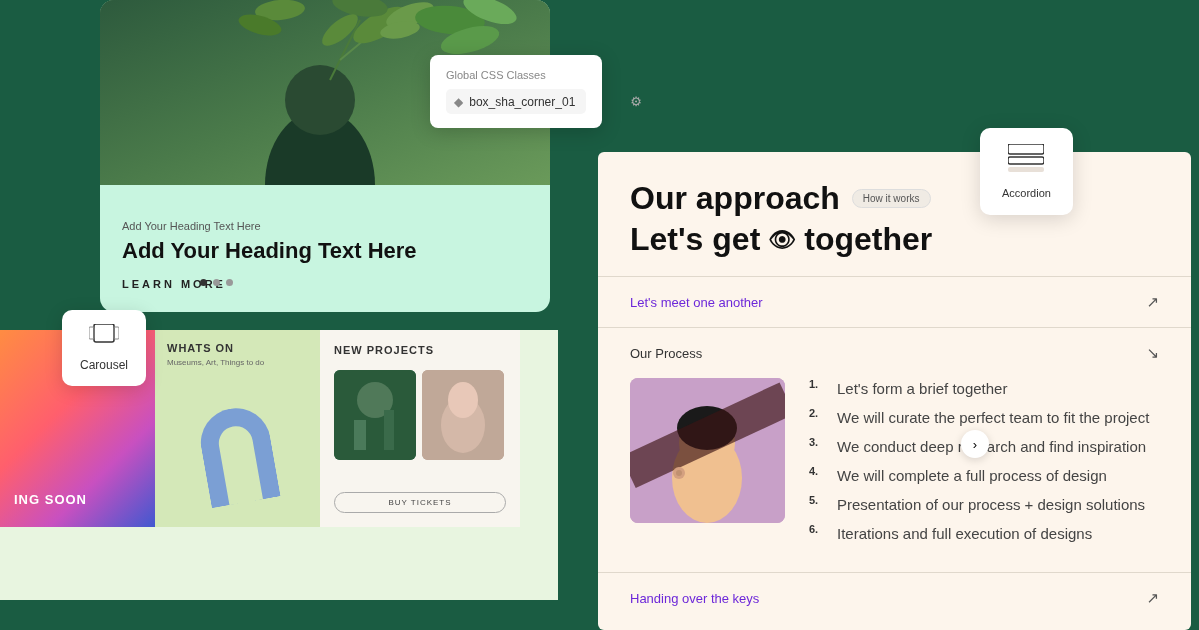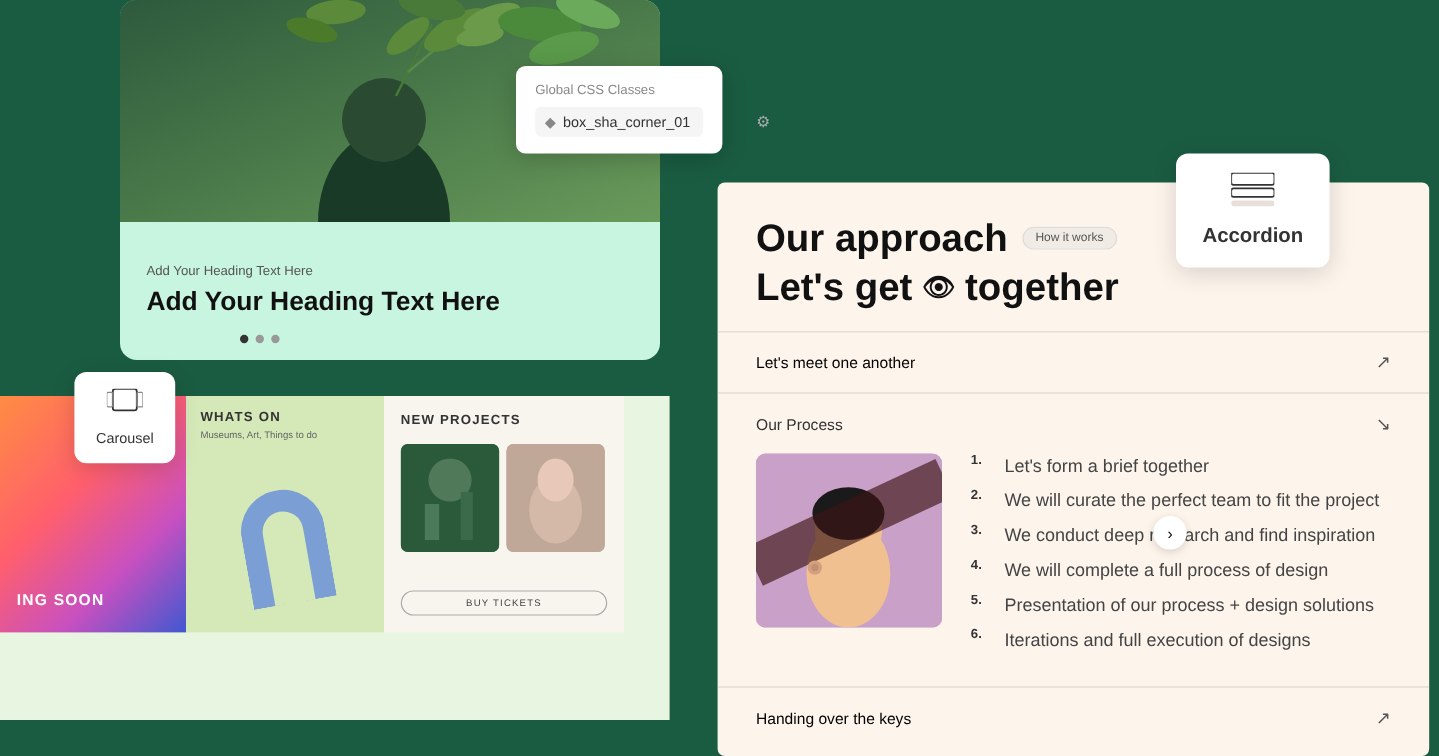--- a/index.html
+++ b/index.html
@@ -324,21 +324,21 @@
     .accordion-row {
       border-top: 1px solid #e0d8cc;
       display: flex;
       align-items: center;
       justify-content: space-between;
       padding: 16px 32px;
       cursor: pointer;
     }
     .accordion-row-label {
       font-size: 13px;
-      color: #000000;
+      color: #6d28d9;
       font-weight: 500;
     }
     .accordion-arrow {
       font-size: 15px;
       color: #555;
     }
 
     
     .accordion-expanded {
       border-top: 1px solid #e0d8cc;
@@ -402,23 +402,23 @@
       flex-direction: column;
       align-items: center;
       gap: 8px;
       z-index: 10;
     }
     .accordion-widget-icon {
       font-size: 26px;
       color: #333;
     }
     .accordion-widget-label {
-      font-size: 17px;
-      color: #333;
-      font-weight: 700;
+      font-size: 11px;
+      color: #333;
+      font-weight: 400;
     }
   </style>
 </head>
 <body>
 
 <div class="hero-card">
   <div class="hero-card-image">
     <div class="hero-plant-bg"></div>
 
     <svg width="450" height="185" viewBox="0 0 450 185" xmlns="http://www.w3.org/2000/svg" style="position:absolute;top:0;left:0;">
@@ -445,20 +445,21 @@
       <ellipse cx="350" cy="20" rx="35" ry="14" fill="#4a8a3a" transform="rotate(5 350 20)"></ellipse>
       <ellipse cx="370" cy="40" rx="30" ry="12" fill="#5a9a4a" transform="rotate(-15 370 40)"></ellipse>
       <ellipse cx="390" cy="10" rx="28" ry="11" fill="#6aaa5a" transform="rotate(20 390 10)"></ellipse>
       <ellipse cx="180" cy="10" rx="25" ry="10" fill="#5a8a3a" transform="rotate(-5 180 10)"></ellipse>
       <ellipse cx="160" cy="25" rx="22" ry="9" fill="#4a7a2a" transform="rotate(15 160 25)"></ellipse>
     </svg>
   </div>
   <div class="hero-card-content">
     <div class="hero-breadcrumb">Add Your Heading Text Here</div>
     <div class="hero-heading">Add Your Heading Text Here</div>
+    <div class="hero-cta">LEARN MORE</div>
   </div>
 </div>
 
 <div class="css-popup">
   <div class="css-popup-title">Global CSS Classes</div>
   <div class="css-popup-input-wrap">
     <span class="css-tag-icon">◆</span>
     <input class="css-popup-input" value="box_sha_corner_01" readonly="" style="">
     <span class="css-gear-icon">⚙</span>
   </div>

